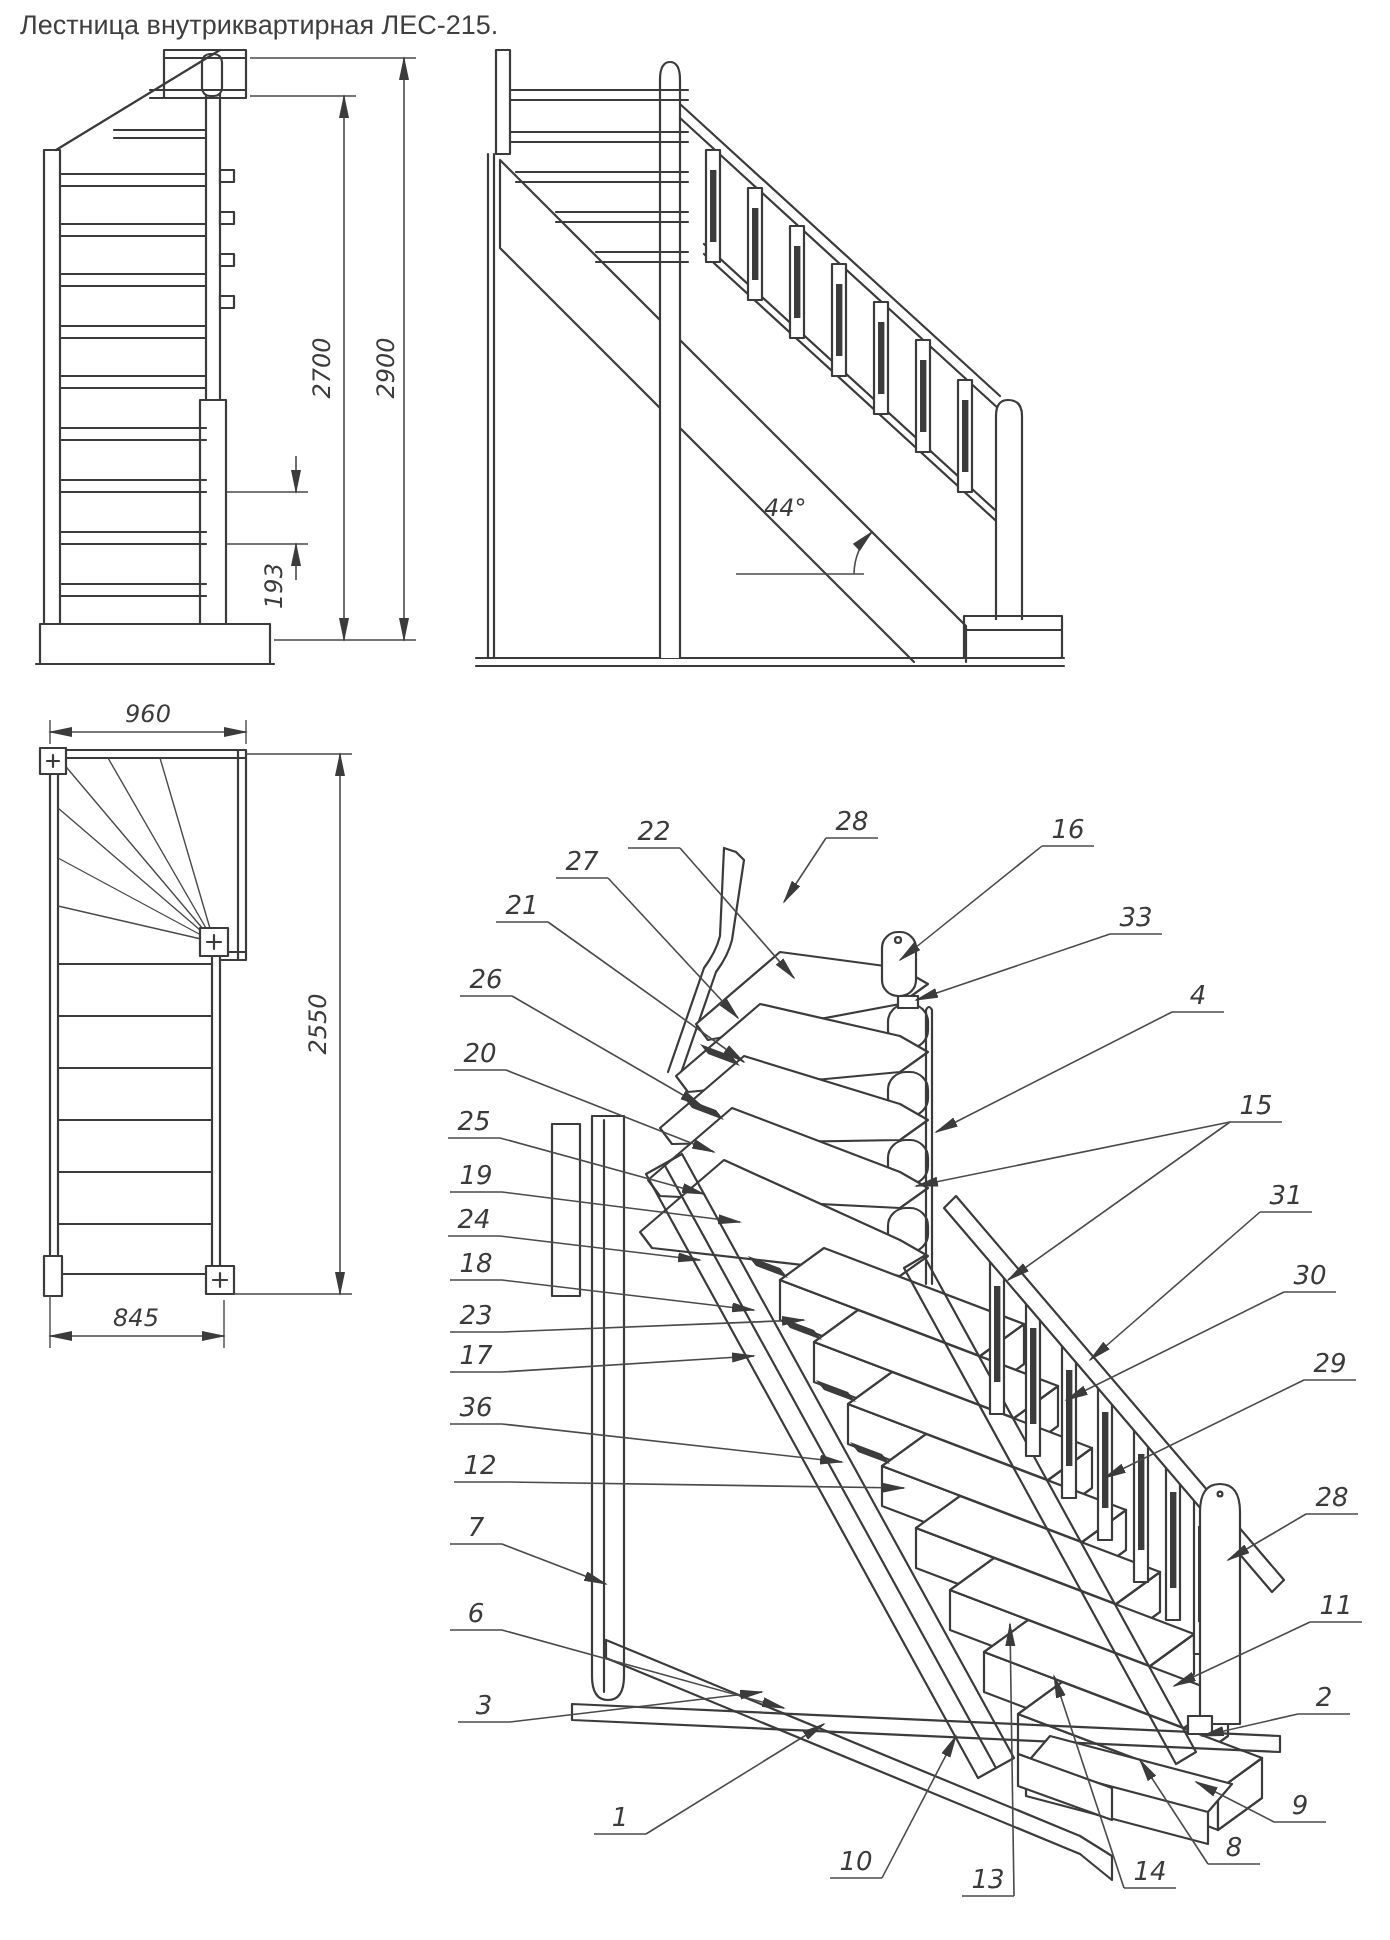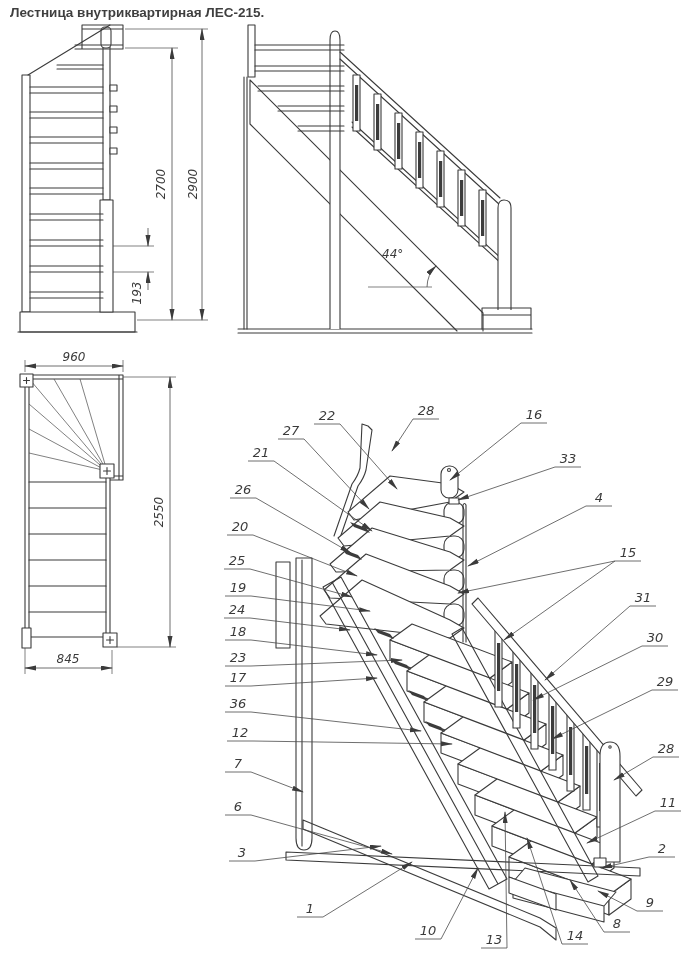--- a/index.html
+++ b/index.html
@@ -1,18 +1,18 @@
 <!DOCTYPE html>
 <html><head>
 <meta charset="utf-8">
 <style>
   html,body{margin:0;padding:0;background:#ffffff;}
   .canvas{position:relative;width:695px;height:970px;background:#ffffff;overflow:hidden;
           font-family:"Liberation Sans",sans-serif;}
-  .title{position:absolute;left:10px;top:5px;font-size:13.5px;color:#3f3f3f;font-weight:bold;}
+  .title{position:absolute;left:10px;top:5px;font-size:13.5px;color:#3f3f3f;}
   svg{position:absolute;left:0;top:0;}
   .ln{stroke:#3b3b3b;stroke-width:1.1;fill:none;stroke-linecap:round;stroke-linejoin:round;}
   .lnw{stroke:#3b3b3b;stroke-width:1.1;fill:#ffffff;stroke-linejoin:round;}
   .thin{stroke:#4a4a4a;stroke-width:0.7;fill:none;}
   .dark{fill:#3c3c3c;stroke:none;}
   .dim{font:italic 12px "DejaVu Sans",sans-serif;fill:#3b3b3b;}
   .co{font:italic 13px "DejaVu Sans",sans-serif;fill:#3b3b3b;}
   .ld{stroke:#4a4a4a;stroke-width:0.8;fill:none;}
 </style>
 </head>

